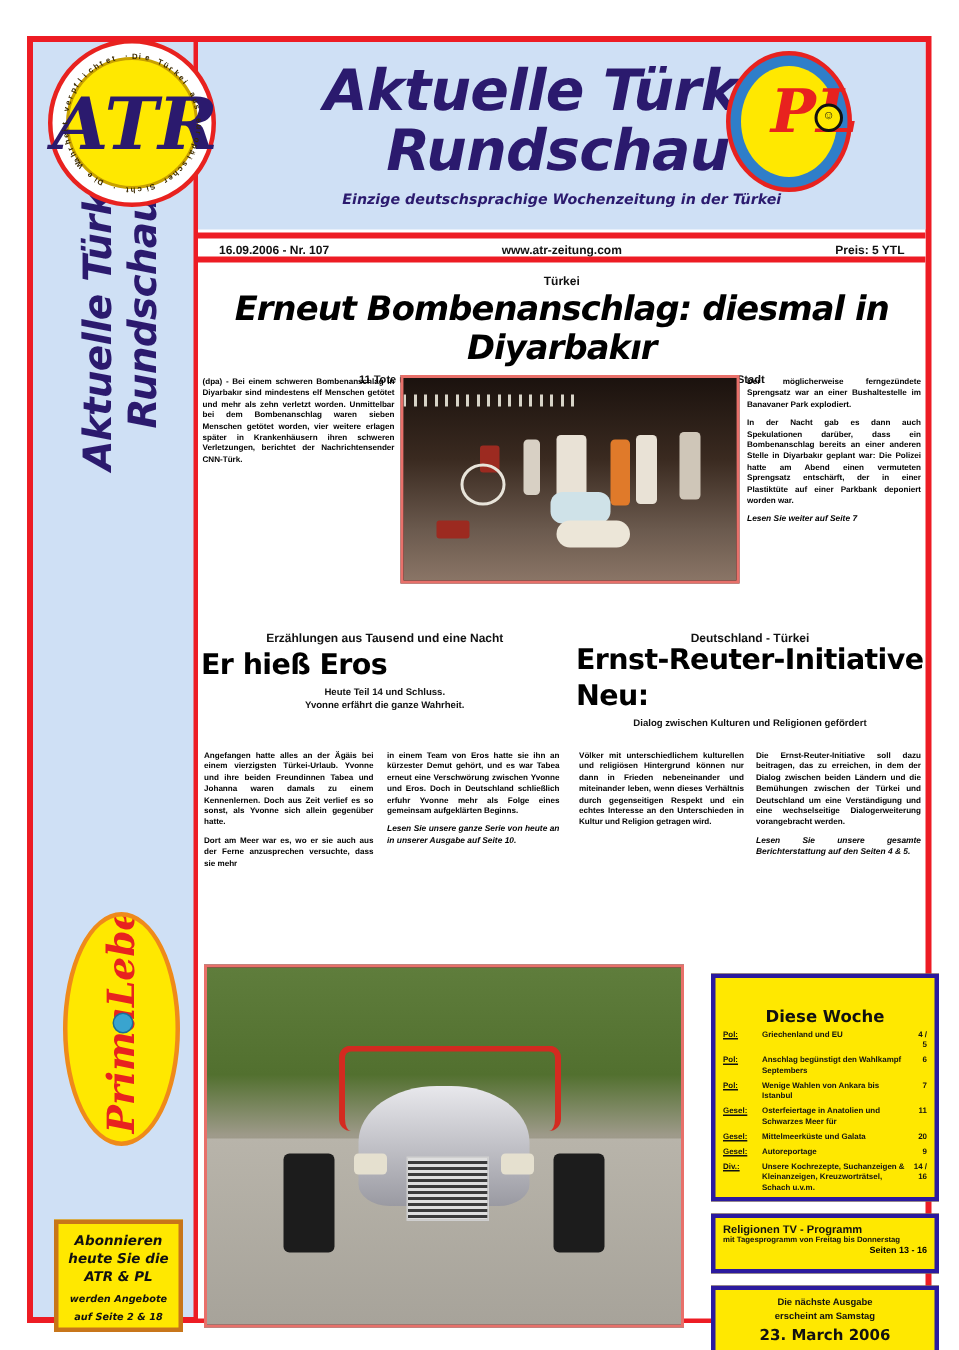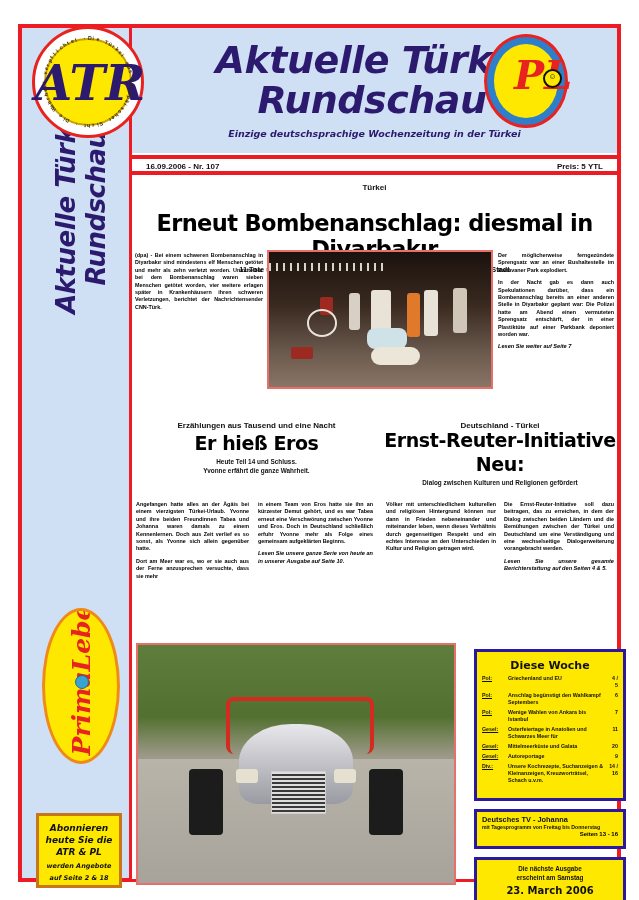--- a/index.html
+++ b/index.html
@@ -77,39 +77,39 @@
   .ib-date{left:14px;}
   .ib-web{left:0;width:100%;text-align:center;}
   .ib-price{right:14px;}
 
   
   .content{position:absolute;left:132px;top:179px;width:407px;height:700px;background:#ffffff;}
 
   .kicker{text-align:center;font-size:8px;font-weight:bold;color:#111;
       font-family:"Liberation Sans",sans-serif;}
   .headline1{text-align:center;font-family:"DejaVu Sans",sans-serif;font-weight:bold;
-      font-size:22.5px;color:#000;letter-spacing:-0.6px;margin-top:18px;line-height:26px;}
+      font-size:22.5px;color:#000;letter-spacing:-0.6px;margin-top:1px;line-height:26px;font-style:italic;}
   .subhead{text-align:center;font-size:7.4px;font-weight:bold;color:#111;margin-top:3px;
       font-family:"Liberation Sans",sans-serif;}
 
   .col-txt{font-size:5.4px;line-height:7.4px;color:#000;text-align:justify;
       font-family:"Liberation Sans",sans-serif;font-weight:bold;}
   .col-txt p{margin:0 0 5px 0;}
   .ref{font-style:italic;font-weight:bold;font-size:5.6px;color:#000;}
 
   .photo{position:absolute;background:#3a2a24;border:2px solid #e8706a;box-sizing:border-box;overflow:hidden;}
 
-  .headline2{text-align:center;font-family:"DejaVu Sans",sans-serif;font-weight:bold;
+  .headline2{font-family:"DejaVu Sans",sans-serif;font-weight:bold;
       font-size:19px;color:#000;letter-spacing:-0.4px;line-height:21px;}
   .sub2{text-align:center;font-size:6.4px;font-weight:bold;color:#111;line-height:9px;
       font-family:"Liberation Sans",sans-serif;}
 
   
   .dw-box{position:absolute;left:342px;top:470px;width:152px;height:152px;
-      background:#ffe800;border:3px solid #2b1a9e;box-sizing:border-box;padding:7px 5px;}
+      background:#ffe800;border:3px solid #2b1a9e;box-sizing:border-box;padding:19px 5px;}
   .dw-title{text-align:center;font-family:"DejaVu Sans",sans-serif;font-weight:bold;
       font-size:11px;color:#111;margin-bottom:3px;}
   .dw-row{display:flex;font-size:5.3px;font-weight:bold;color:#111;line-height:7px;
       margin-bottom:3px;font-family:"Liberation Sans",sans-serif;}
   .dw-cat{width:26px;flex:0 0 26px;text-decoration:underline;}
   .dw-txt{flex:1;padding-right:3px;}
   .dw-pg{width:10px;flex:0 0 10px;text-align:right;}
 
   .tv-box{position:absolute;left:342px;top:630px;width:152px;height:40px;
       background:#ffe800;border:3px solid #2b1a9e;box-sizing:border-box;padding:3px 5px;}
@@ -254,20 +254,21 @@
 
     <div class="pl-logo">
       <div class="inner"></div>
       <div class="glyph">PL</div>
       <div class="pl-smiley">☺</div>
     </div>
   </div>
 
   <div class="infobar">
     <div class="cell ib-date">16.09.2006 - Nr. 107</div>
+    <div class="cell ib-web">www.atr-zeitung.com</div>
     <div class="cell ib-price">Preis: 5 YTL</div>
   </div>
 
   <div class="content">
 
     <div style="position:absolute;left:0;top:4px;width:485px;">
       <div class="kicker">Türkei</div>
       <div class="headline1">Erneut Bombenanschlag: diesmal in Diyarbakır</div>
       <div class="subhead">11 Tote und zahlreiche Verletzte in überwiegend von Kurden bewohnter Stadt</div>
     </div>
@@ -377,21 +378,21 @@
           </div>
           <div class="dw-row">
             <span class="dw-cat">Div.:</span>
             <span class="dw-txt">Unsere Kochrezepte, Suchanzeigen &amp; Kleinanzeigen, Kreuzworträtsel, Schach u.v.m.</span>
             <span class="dw-pg">14 / 16</span>
           </div>
         </div>
     </div>
 
     <div class="tv-box">
-      <div class="tv-t">Deutsches TV - Johanna</div>
+      <div class="tv-t">Religionen TV - Programm</div>
       <div class="tv-s">mit Tagesprogramm von Freitag bis Donnerstag</div>
       <div class="tv-p">Seiten 13 - 16</div>
     </div>
 
     <div class="next-box">
       <div class="next-l">Die nächste Ausgabe</div>
       <div class="next-l">erscheint am Samstag</div>
       <div class="next-d">23. March 2006</div>
     </div>
 

